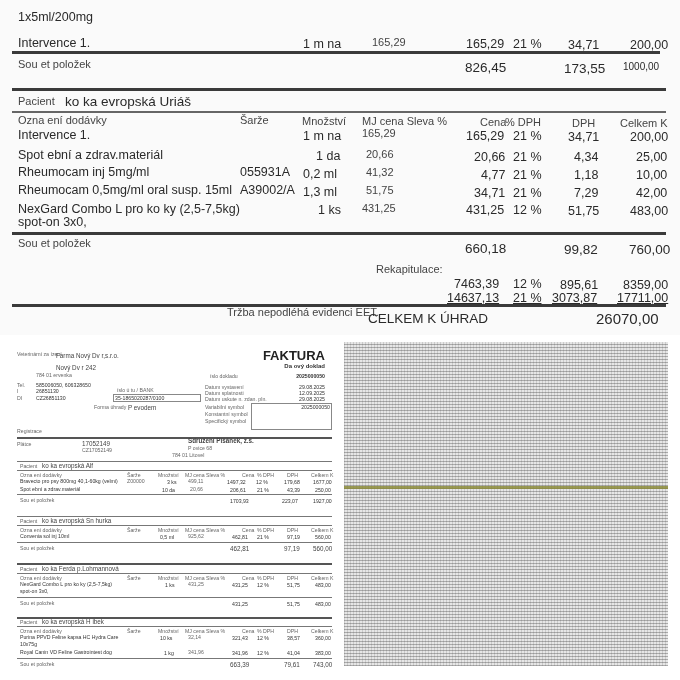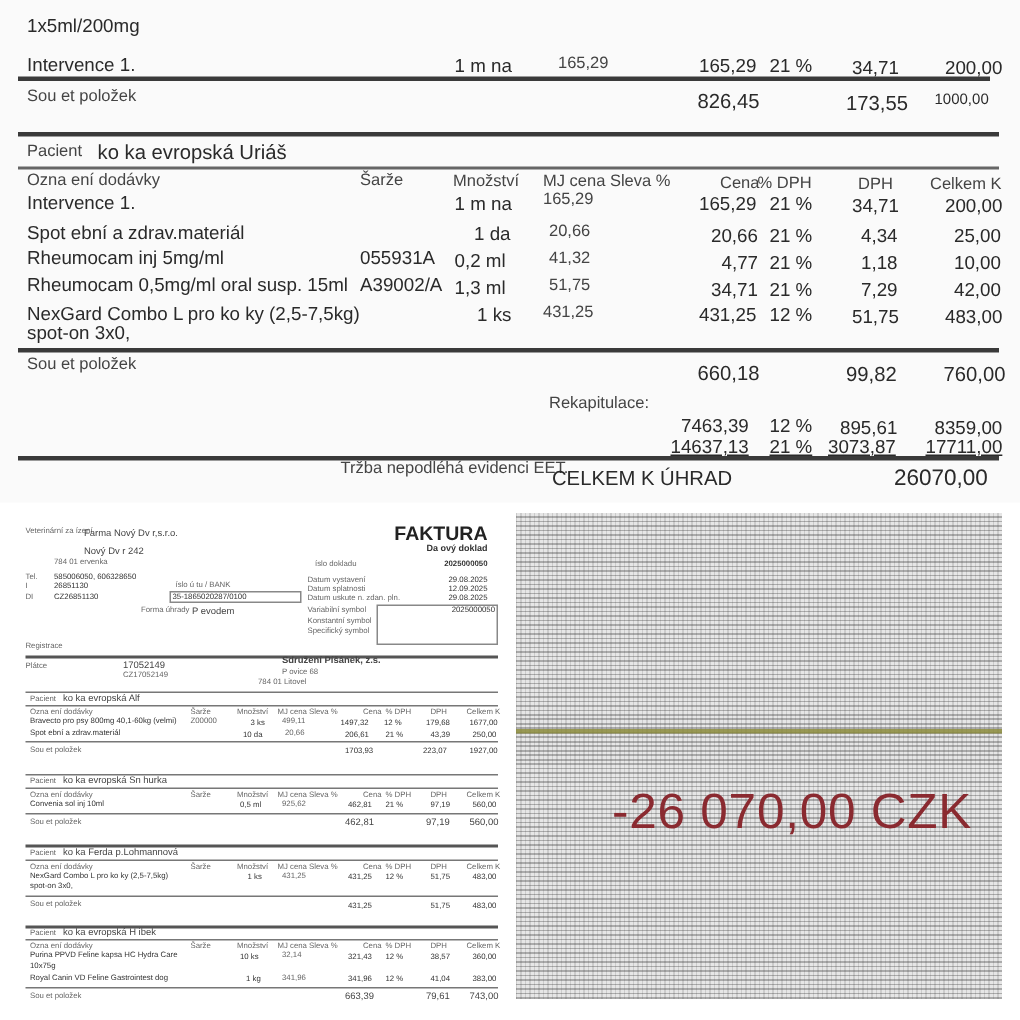--- a/index.html
+++ b/index.html
@@ -115,21 +115,21 @@
     <span class="t" style="left:568px;top:204px;">51,75</span>
     <span class="t" style="left:630px;top:204px;">483,00</span>
   </div>
 
   <div class="hr" style="left:12px;top:232px;width:654px;"></div>
   <span class="t sm" style="left:18px;top:237px;">Sou et položek</span>
   <span class="t" style="left:465px;top:241px;font-size:13.5px;">660,18</span>
   <span class="t" style="left:564px;top:242px;font-size:13.5px;">99,82</span>
   <span class="t" style="left:629px;top:242px;font-size:13.5px;">760,00</span>
 
-  <span class="t sm" style="left:366px;top:263px;text-align:right;">Rekapitulace:</span>
+  <span class="t sm" style="left:376px;top:263px;text-align:right;">Rekapitulace:</span>
   <div>
     <span class="t" style="left:454px;top:277px;">7463,39</span>
     <span class="t" style="left:513px;top:277px;">12 %</span>
     <span class="t" style="left:560px;top:278px;">895,61</span>
     <span class="t" style="left:623px;top:278px;">8359,00</span>
   </div>
   <div>
     <span class="t" style="left:447px;top:291px;text-decoration:underline;">14637,13</span>
     <span class="t" style="left:513px;top:291px;text-decoration:underline;">21 %</span>
     <span class="t" style="left:552px;top:291px;text-decoration:underline;">3073,87</span>
@@ -317,14 +317,13 @@
     <div class="sl" style="left:17px;top:318px;width:315px;"></div>
     <span class="s" style="left:20px;top:321px;">Sou et položek</span>
     <span class="s m" style="left:230px;top:321px;">663,39</span>
     <span class="s m" style="left:284px;top:321px;">79,61</span>
     <span class="s m" style="left:313px;top:321px;">743,00</span>
   </div>
 </div>
 
 <div id="screen">
   <div id="scr-line"></div>
-  <span id="amount">-26 070,00 CZK</span>
 </div>
 
 </body></html>

